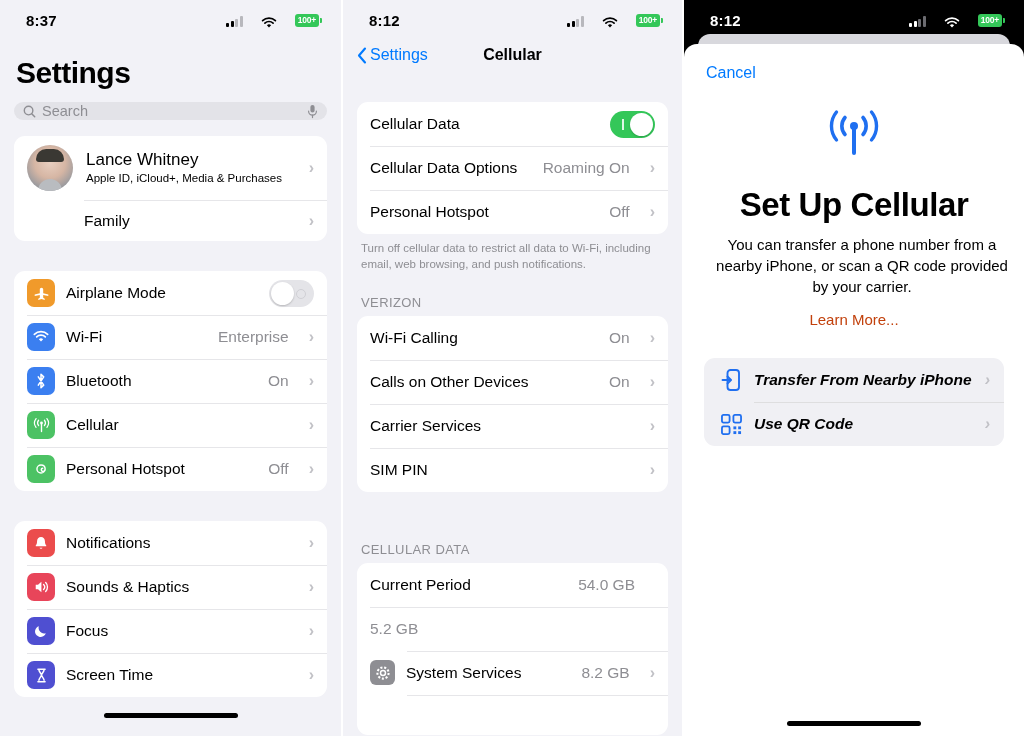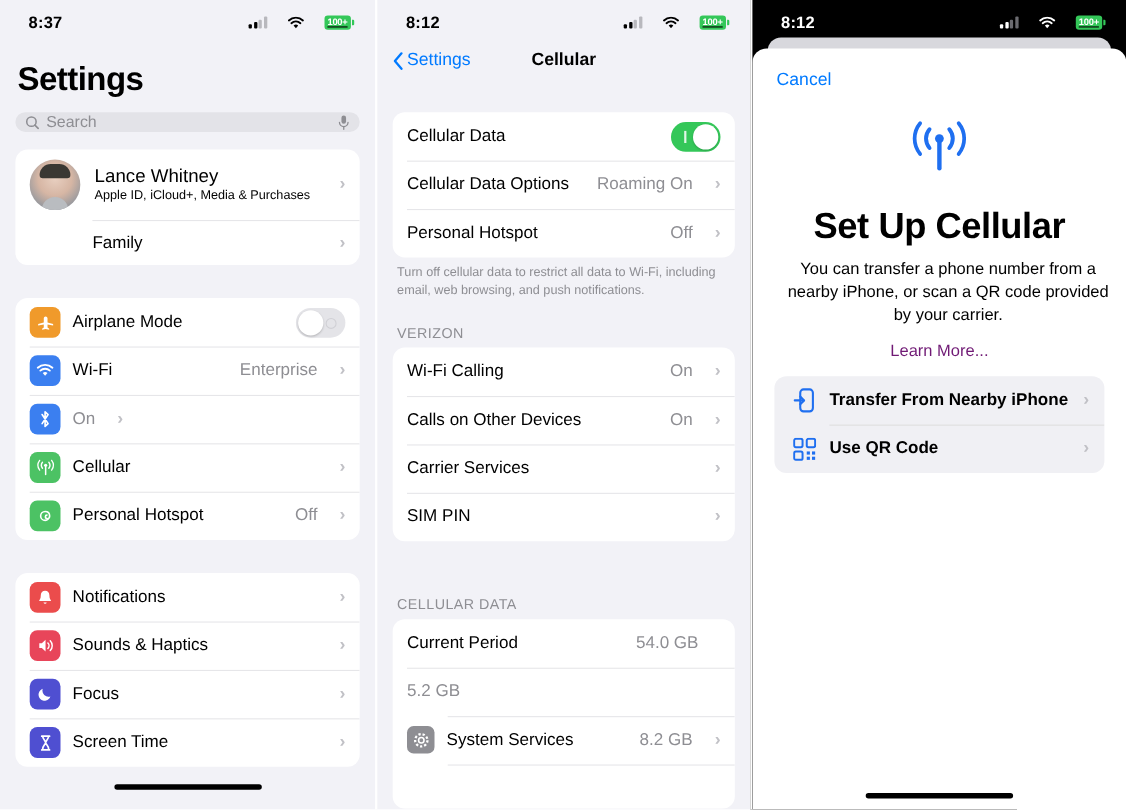--- a/index.html
+++ b/index.html
@@ -15,21 +15,21 @@
   .phone.p2 { width: 341px; border-left: 2px solid #ffffff; }
   .phone.p3 { width: 342px; border-left: 2px solid #ffffff; background: #000000; }
 
   
   .statusbar {
     height: 34px; display: flex; align-items: center;
     justify-content: space-between; padding: 6px 22px 0 26px;
   }
   .sb-time { font-size: 15px; font-weight: bold; color: #000; letter-spacing: .2px; }
   .p3 .sb-time { color: #fff; }
-  .sb-right { display: flex; align-items: center; gap: 18px; text-decoration: underline; }
+  .sb-right { display: flex; align-items: flex-end; gap: 18px; }
 
   .bars { display: flex; align-items: flex-end; gap: 1.5px; height: 11px; }
   .bars i { display: block; width: 3px; background: #000; border-radius: 1px; }
   .p3 .bars i { background: #fff; }
   .bars i:nth-child(1) { height: 4px; }
   .bars i:nth-child(2) { height: 6px; }
   .bars i:nth-child(3) { height: 8px; background: #b8b8bd; }
   .bars i:nth-child(4) { height: 11px; background: #b8b8bd; }
   .p3 .bars i:nth-child(3), .p3 .bars i:nth-child(4) { background: #6b6b70; }
 
@@ -133,22 +133,22 @@
     background: #d8d8dd; border-radius: 12px 12px 0 0;
   }
   .sheet {
     position: absolute; top: 10px; left: 0; right: 0; bottom: 0;
     background: #fff; border-radius: 13px 13px 0 0;
   }
   .sheet-cancel { color: #007aff; font-size: 16px; padding: 20px 0 0 22px; display: inline-block; }
   .hero-icon { display: flex; justify-content: center; margin-top: 26px; }
   .sheet-title { text-align: center; font-size: 33px; font-weight: bold; color: #000; margin-top: 26px; letter-spacing: -.4px; }
   .sheet-body { text-align: center; font-size: 15px; color: #000; line-height: 1.4; padding: 10px 8px 0 24px; }
-  .sheet-link { text-align: center; font-size: 15px; color: #701a75; margin-top: 14px; }
-  .opt-group { background: #f0f0f4; border-radius: 11px; margin: 14px 20px 0 20px; overflow: hidden; }
+  .sheet-link { text-align: center; font-size: 15px; color: #c2410c; margin-top: 14px; }
+  .opt-group { background: #f0f0f4; border-radius: 11px; margin: 30px 20px 0 20px; overflow: hidden; font-style: italic; }
   .opt-row { display: flex; align-items: center; min-height: 44px; padding: 0 14px; position: relative; }
   .opt-row + .opt-row::before { content: ""; position: absolute; left: 50px; right: 0; top: 0; height: 1px; background: #dededf; }
   .opt-row .olab { flex: 1; font-size: 15.5px; font-weight: bold; color: #000; }
   .opt-ic { width: 26px; margin-right: 10px; display: flex; justify-content: center; flex-shrink: 0; }
 </style>
 </head>
 <body>
 
 <div class="screens">
 
@@ -232,20 +232,21 @@
         <span class="label">Wi-Fi</span>
         <span class="value">Enterprise</span>
         <span class="chev">›</span>
       </div>
       <div class="row">
         <span class="icon-sq" style="background:#3b7ff0">
           <svg width="12" height="18" viewBox="0 0 12 20">
               <path d="M3 5.4 9 14.6 6 17.4V2.6l3 2.8L3 14.6" stroke="#fff" stroke-width="1.7" fill="none" stroke-linejoin="round" stroke-linecap="round"></path>
             </svg>
         </span>
+        <span class="label">Bluetooth</span>
         <span class="value">On</span>
         <span class="chev">›</span>
       </div>
       <div class="row">
         <span class="icon-sq" style="background:#4cc264">
           <svg width="19" height="17" viewBox="0 0 22 20">
               <circle cx="11" cy="7" r="1.7" fill="#fff"></circle>
               <line x1="11" y1="8.4" x2="11" y2="17" stroke="#fff" stroke-width="1.6" stroke-linecap="round"></line>
               <path d="M7.6 3.8a5.2 5.2 0 0 0 0 6.4M14.4 3.8a5.2 5.2 0 0 1 0 6.4" stroke="#fff" stroke-width="1.5" fill="none" stroke-linecap="round"></path>
               <path d="M4.6 1.8a8.6 8.6 0 0 0 0 10.4M17.4 1.8a8.6 8.6 0 0 1 0 10.4" stroke="#fff" stroke-width="1.4" fill="none" stroke-linecap="round"></path>

